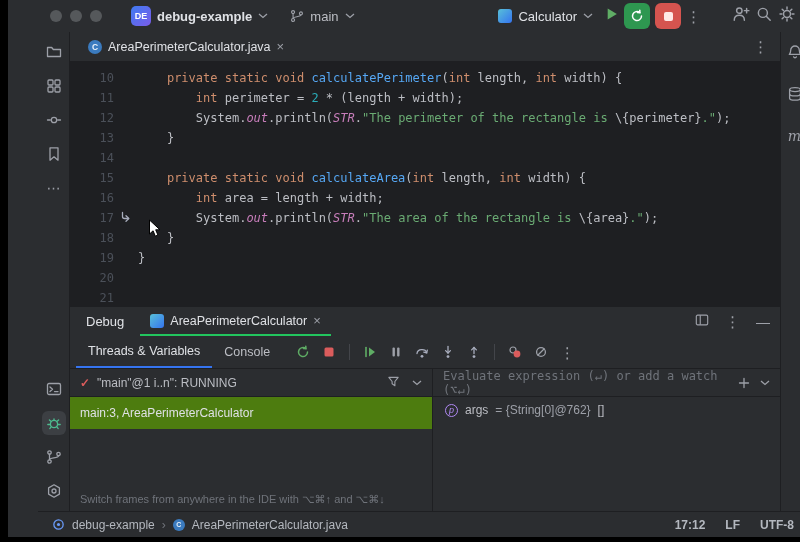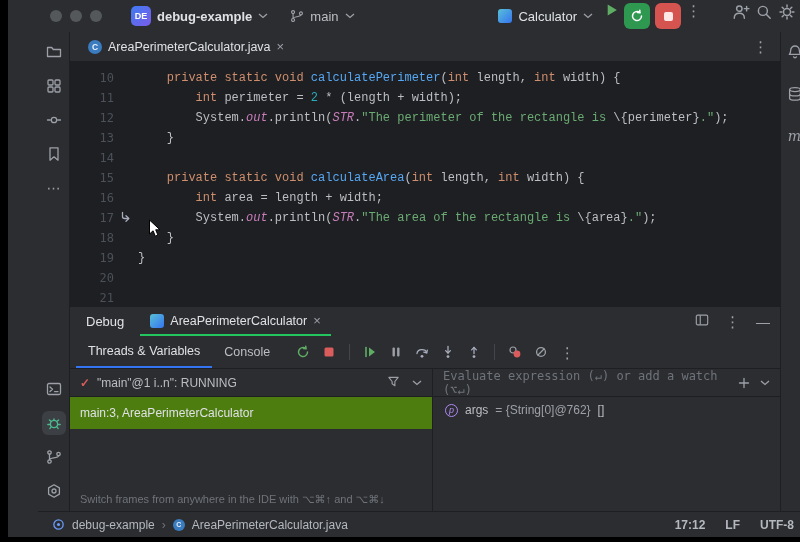--- a/index.html
+++ b/index.html
@@ -7,21 +7,21 @@
   .window { position:absolute; top:0; left:8px; width:800px; height:537px; background:#2b2d30; border-radius:0; overflow:hidden; color:#bcbec4;padding-left:30px; }
 
   
   .titlebar { height:32px; display:flex; align-items:center; padding:0 12px 0 12px; gap:8px; background:#2b2d30; }
   .traffic { display:flex; gap:8px; margin-right:14px; }
   .tl { width:12px; height:12px; border-radius:50%; background:#55585b; }
   .widget { display:flex; align-items:center; gap:6px; padding:3px 7px; border-radius:6px; font-size:13px; color:#dfe1e5; }
   .badge { width:20px; height:20px; border-radius:5px; background:linear-gradient(135deg,#3f7bf2,#7a5ce8); color:#fff; font-size:9px; font-weight:bold; display:flex; align-items:center; justify-content:center; }
   .proj-name { font-weight:600; }
   .branch-label { color:#bcbec4; }
-  .tb-right { margin-left:auto; display:flex; gap:5px; }
+  .tb-right { margin-left:auto; display:flex; align-items:center; gap:5px; }
   .rc-icon { width:14px; height:14px; border-radius:3px; background:linear-gradient(135deg,#58c0d8,#3574f0); display:inline-block; }
   .btn-sq { width:26px; height:26px; border-radius:6px; display:flex; align-items:center; justify-content:center; }
   .btn-green { background:#2e9750; }
   .btn-red { background:#d5544f; }
   .stop-glyph { width:9px; height:9px; background:#ffe9e7; border-radius:2px; }
   .kebab { color:#9da0a8; font-size:15px; letter-spacing:0; line-height:1; }
 
   
   .main { display:flex; height:479px; }
   .left-strip { width:32px; background:#2b2d30; border-right:1px solid #1e1f22; display:flex; flex-direction:column; align-items:center; padding:8px 0 8px 0; gap:10px; }
@@ -40,21 +40,21 @@
   .cls-icon { width:14px; height:14px; border-radius:50%; background:#3b7bbf; color:#e8f1fa; font-size:8.5px; font-weight:bold; display:flex; align-items:center; justify-content:center; }
   .tab-close { color:#9da0a8; font-size:13px; }
   .tabbar-right { margin-left:auto; margin-right:12px; }
 
   
   .editor { height:244px; background:#1e1f22; position:relative; padding-top:6px; overflow:hidden; font-family:"DejaVu Sans Mono",monospace; }
   .code-line { display:flex; height:20px; line-height:20px; font-size:12px; }
   .ln { width:44px; flex:none; text-align:right; color:#4b5059; }
   .gut { width:24px; flex:none; position:relative; }
   .gut svg { position:absolute; left:6px; top:3px; }
-  .codetxt { white-space:pre;font-family:Liberation Mono, monospace; }
+  .codetxt { white-space:pre; }
   .sp { color:#bcbec4; } .sk { color:#cf8e6d; } .sm { color:#56a8f5; }
   .sn { color:#2aacb8; } .ss { color:#6aab73; } .sf { color:#c77dba; font-style:italic; }
   .mouse { position:absolute; left:78px; top:157px; z-index:6; }
   .tooltip { position:absolute; left:86px; top:183px; z-index:5; background:#393b40; border:1px solid #46484e; border-radius:4px; padding:4px 10px; font-family:"Liberation Sans",sans-serif; font-size:12px; color:#dfe1e5; display:flex; gap:10px; align-items:center; box-shadow:0 3px 10px rgba(0,0,0,.45); white-space:nowrap; }
   .tt-key { color:#9da0a8; }
 
   
   .debugwin { height:205px; display:flex; flex-direction:column; background:#2b2d30; }
   .dbg-header { height:30px; flex:none; display:flex; align-items:center; border-top:1px solid #1e1f22; padding:0 10px 0 6px; }
   .dbg-title { font-size:13px; color:#dfe1e5; padding:0 10px; }

